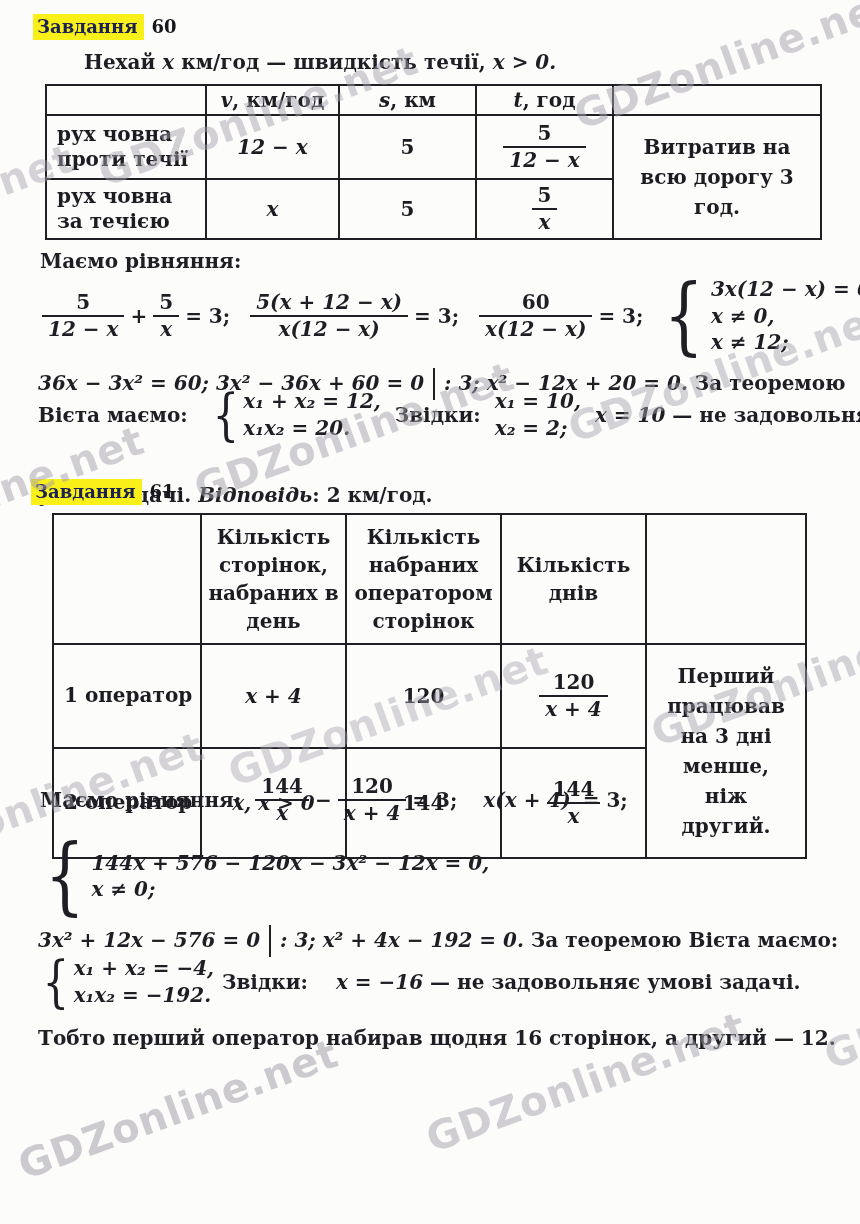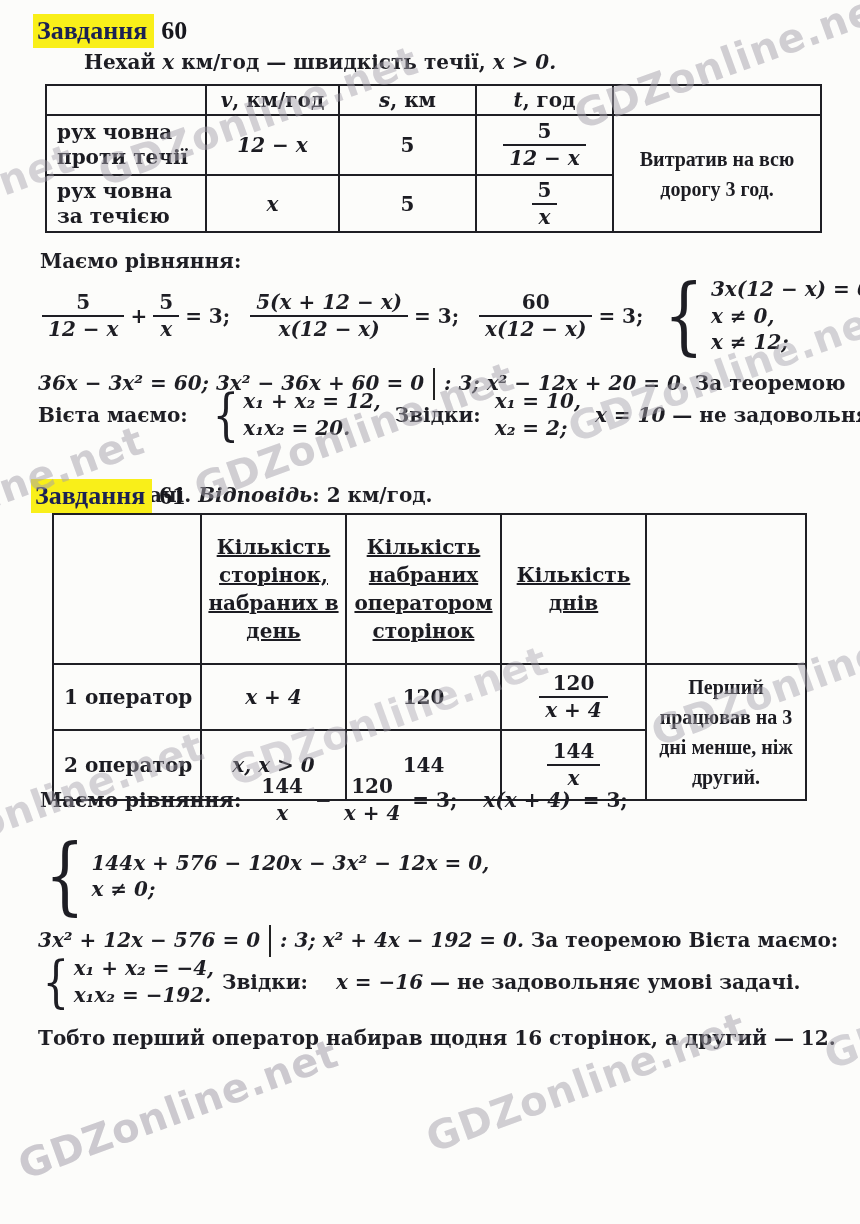--- a/index.html
+++ b/index.html
@@ -7,35 +7,35 @@
     position:relative; width:860px; height:1224px; overflow:hidden;
     background:#fcfcfa;
     font-family:"DejaVu Serif","Liberation Serif",serif;
     color:#1e1e24; font-weight:700;
   }
   .abs { position:absolute; }
   .m { font-style:italic; }
   .it { font-style:italic; }
 
   
-  .heading { font-size:26px; font-weight:700; color:#1b2153; white-space:nowrap;font-family:Liberation Serif, serif; }
+  .heading { font-size:18px; font-weight:700; color:#1b2153; white-space:nowrap; }
   .heading .hl { background:#f9ef19; padding:2px 7px 3px 4px; }
   .heading .hnum { color:#17171d; margin-left:7px; }
 
   .bodyline { font-size:20px; line-height:1.3; white-space:nowrap; }
 
   
   table.scan { position:absolute; border-collapse:collapse; table-layout:fixed; }
   table.scan td {
     border:2px solid #1f1f24; font-size:20px; font-weight:700;
     color:#1c1c22; padding:2px 4px; vertical-align:middle; text-align:center;
   }
   table.scan td.lbl { text-align:left; padding-left:10px; line-height:1.25; }
-  table.scan td.note { line-height:1.5; padding:0 12px;font-family:Liberation Serif, serif; }
-  table.t2 td.hdr { line-height:1.4; padding:18px 2px;text-decoration:underline; }
+  table.scan td.note { line-height:1.5; padding:16px 12px; }
+  table.t2 td.hdr { line-height:1.4; padding:8px 2px; }
 
   
   .frac { display:inline-block; vertical-align:middle; text-align:center; line-height:1.15; }
   .frac .num { display:block; border-bottom:2px solid #1e1e24; padding:0 6px 1px 6px; }
   .frac .den { display:block; padding:1px 6px 0 6px; }
 
   
   .eqrow { display:flex; align-items:center; font-size:20px; white-space:nowrap; }
   .eqrow > * { flex:0 0 auto; }
   .sp8  { width:8px;  } .sp14 { width:14px; } .sp20 { width:20px; }

